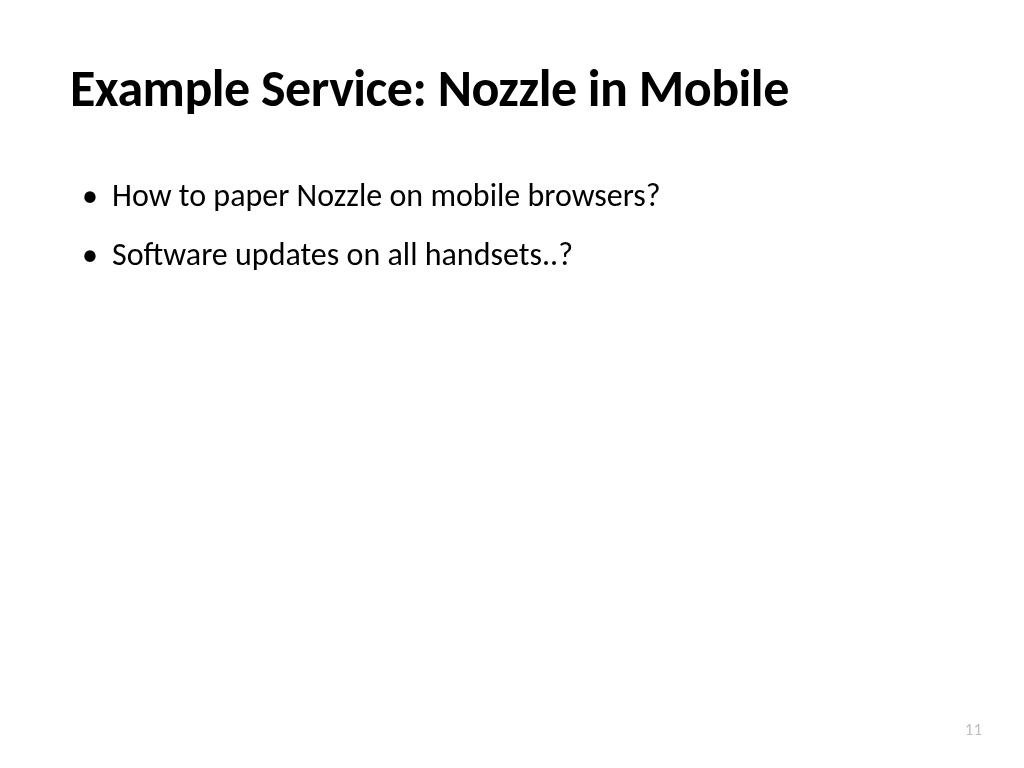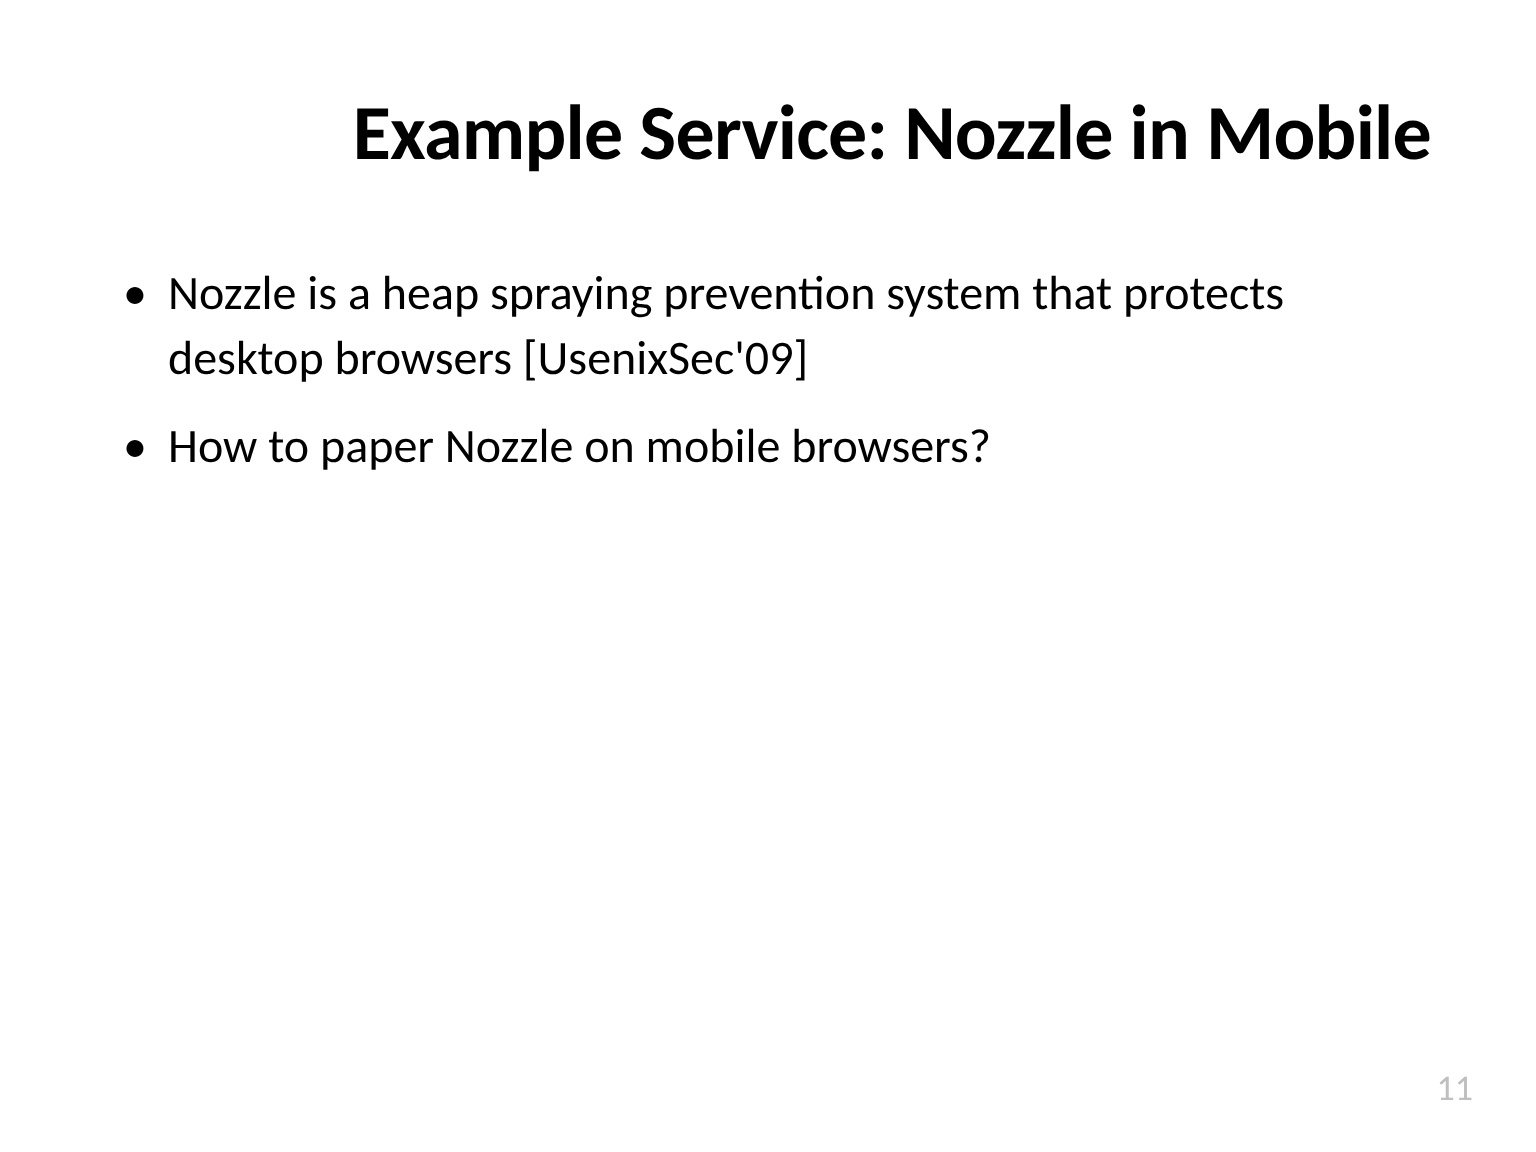--- a/index.html
+++ b/index.html
@@ -19,21 +19,21 @@
     .slide {
       width: 100%;
       height: 100%;
       padding: 56px 70px 40px 70px;
       position: relative;
     }
     .title {
       font-size: 52px;
       font-weight: 700;
       color: #000000;
-      text-align: right;
+      text-align: left;
       margin-bottom: 54px;
       letter-spacing: -0.5px;
     }
     .bullets {
       list-style: none;
       padding-left: 0;
     }
     .bullets li {
       font-size: 32px;
       line-height: 1.35;
@@ -50,31 +50,31 @@
       top: 0;
       font-size: 32px;
     }
     .bold {
       font-weight: 700;
     }
     .page-number {
       position: absolute;
       bottom: 28px;
       right: 42px;
-      font-size: 24px;
+      font-size: 17px;
       color: #bfbfbf;
     }
   </style>
 </head>
 <body>
 
 <div class="slide">
   <h1 class="title">Example Service: Nozzle in Mobile</h1>
   <ul class="bullets">
     <li>
-      <span>Nozzle is a heap spraying prevention system that protects desktop browsers [UsenixSec'09]</span>
+      <span>How to paper Nozzle on mobile browsers?</span>
     </li>
     <li>
-      <span>How to paper Nozzle on mobile browsers?</span>
+      <span>Software updates on all handsets..?</span>
     </li>
   </ul>
   <div class="page-number">11</div>
 </div>
 
 </body></html>

